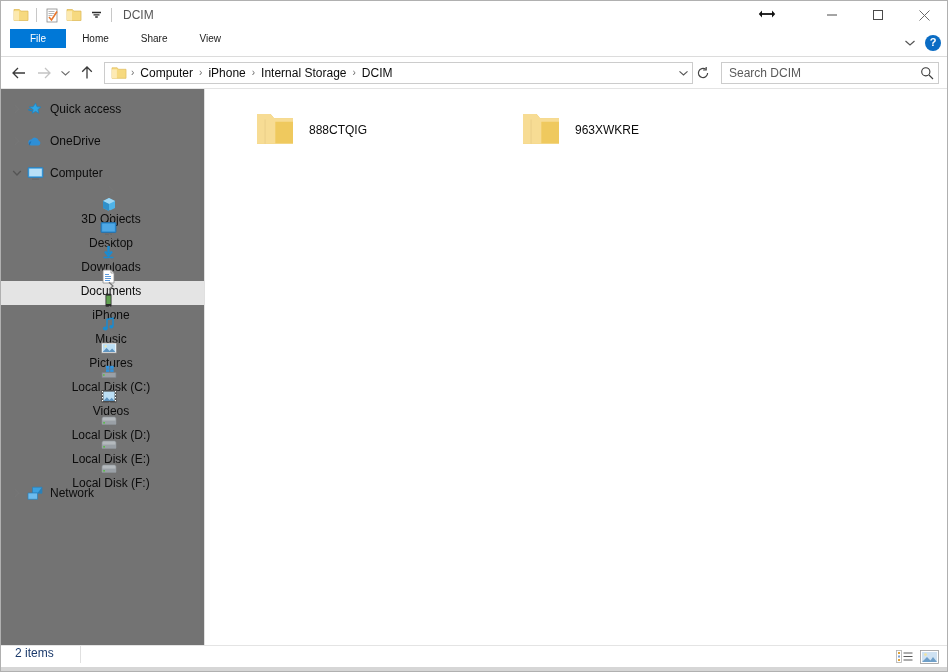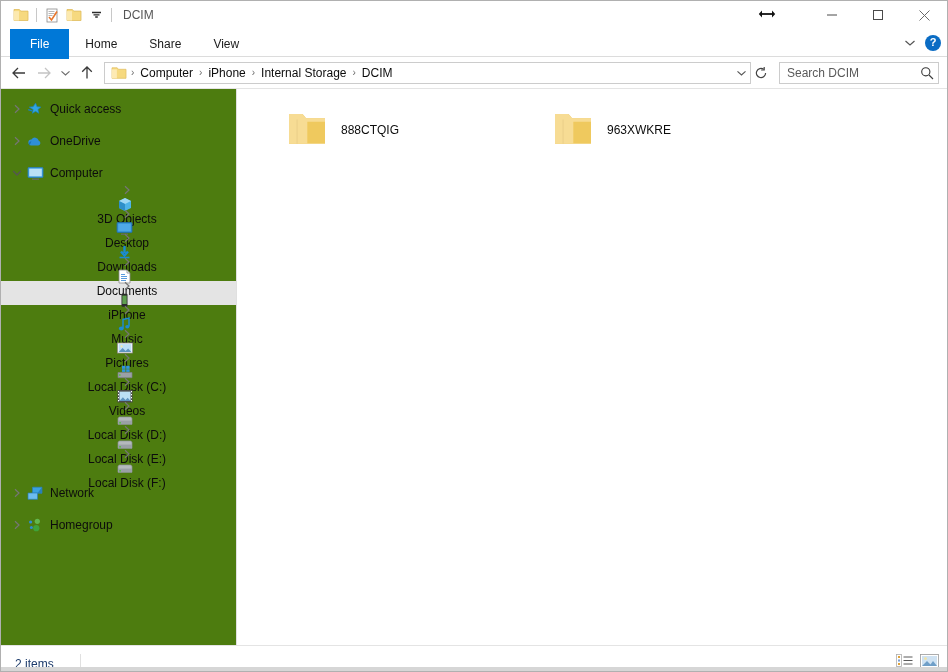--- a/index.html
+++ b/index.html
@@ -94,23 +94,23 @@
     background: #ffffff;
     border-bottom: 1px solid #dcdcdc;
     position: relative;
     flex: none;
   }
   .tab {
     display: flex;
     align-items: center;
     justify-content: center;
     padding: 0 16px;
-    font-size: 12px;
+    font-size: 10px;
     color: #1b1b1b;
-    height: 30px;
+    height: 19px;
     box-sizing: border-box;
   }
   .tab.file {
     background: #0078d7;
     color: #ffffff;
     padding: 0 20px;
     margin-left: 9px;
   }
   .ribbon-right {
     position: absolute;
@@ -201,21 +201,21 @@
   }
   .refresh-btn {
     width: 20px;
     height: 22px;
     display: flex;
     align-items: center;
     justify-content: center;
     flex: none;
   }
   .searchbox {
-    width: 160px;
+    width: 218px;
     height: 22px;
     border: 1px solid #cccccc;
     background: #ffffff;
     display: flex;
     align-items: center;
     margin-left: 8px;
     box-sizing: border-box;
     flex: none;
   }
   .searchbox input {
@@ -240,23 +240,23 @@
 
   
   .body {
     flex: 1;
     display: flex;
     min-height: 0;
     background: #ffffff;
     border-top: 1px solid #e4e4e4;
   }
   .sidebar {
-    width: 236px;
-    flex: none;
-    background: #4d7c0f;
+    width: 204px;
+    flex: none;
+    background: #737373;
     border-right: 1px solid #e0e0e0;
     overflow: hidden;
     padding-top: 8px;
     box-sizing: border-box;
     position: relative;
   }
   .tree-item {
     height: 24px;
     display: flex;
     align-items: center;
@@ -326,21 +326,21 @@
     white-space: nowrap;
   }
 
   
   .statusbar {
     height: 25px;
     flex: none;
     border-top: 1px solid #e4e4e4;
     background: #ffffff;
     display: flex;
-    align-items: flex-end;
+    align-items: flex-start;
     position: relative;
   }
   .status-text {
     font-size: 12px;
     color: #1b3a6b;
     padding-left: 14px;
   }
   .status-sep {
     width: 1px;
     height: 17px;
@@ -767,36 +767,20 @@
             </span>
             <span class="tree-icon">
               <svg width="16" height="14" viewBox="0 0 16 14">
                 <path d="M5.5 1.2h9.5v6H5.5z" fill="#3aa0e0" stroke="#2a80b8" stroke-width="0.7"></path>
                 <path d="M1 7h9.5v6.3H1z" fill="#6dbcee" stroke="#2a80b8" stroke-width="0.7"></path>
                 <path d="M10.5 7L15 1.2v6z" fill="#2a80b8"></path>
               </svg>
             </span>
             <span class="tree-label">Network</span>
           </div>
-          <div class="tree-item lvl0 gap">
-            <span class="chev">
-              <svg width="8" height="10" viewBox="0 0 8 10">
-                <path d="M2 1.2l4 3.8-4 3.8" stroke="#767676" stroke-width="1.2" fill="none"></path>
-              </svg>
-            </span>
-            <span class="tree-icon">
-              <svg width="14" height="14" viewBox="0 0 14 14">
-                <circle cx="2.6" cy="4" r="1.6" fill="#2f8ed0"></circle>
-                <circle cx="9.3" cy="3.3" r="2.6" fill="#63b74e"></circle>
-                <circle cx="8.3" cy="10.2" r="3.1" fill="#3fa33a"></circle>
-                <circle cx="3.4" cy="9.5" r="1.5" fill="#2f8ed0"></circle>
-              </svg>
-            </span>
-            <span class="tree-label">Homegroup</span>
-          </div>
         </div>
     </div>
 
     <div class="content">
       <div class="items-grid" id="items">
           <div class="grid-item">
             <span class="item-icon">
               <svg width="44" height="38" viewBox="0 0 44 38">
                 <path d="M4 3h13.5l3.6 4.2H40v25.5H4z" fill="#efc95e"></path>
                 <path d="M4 3h13.5l3.6 4.2H40v3.5H4z" fill="#f7dc94"></path>

